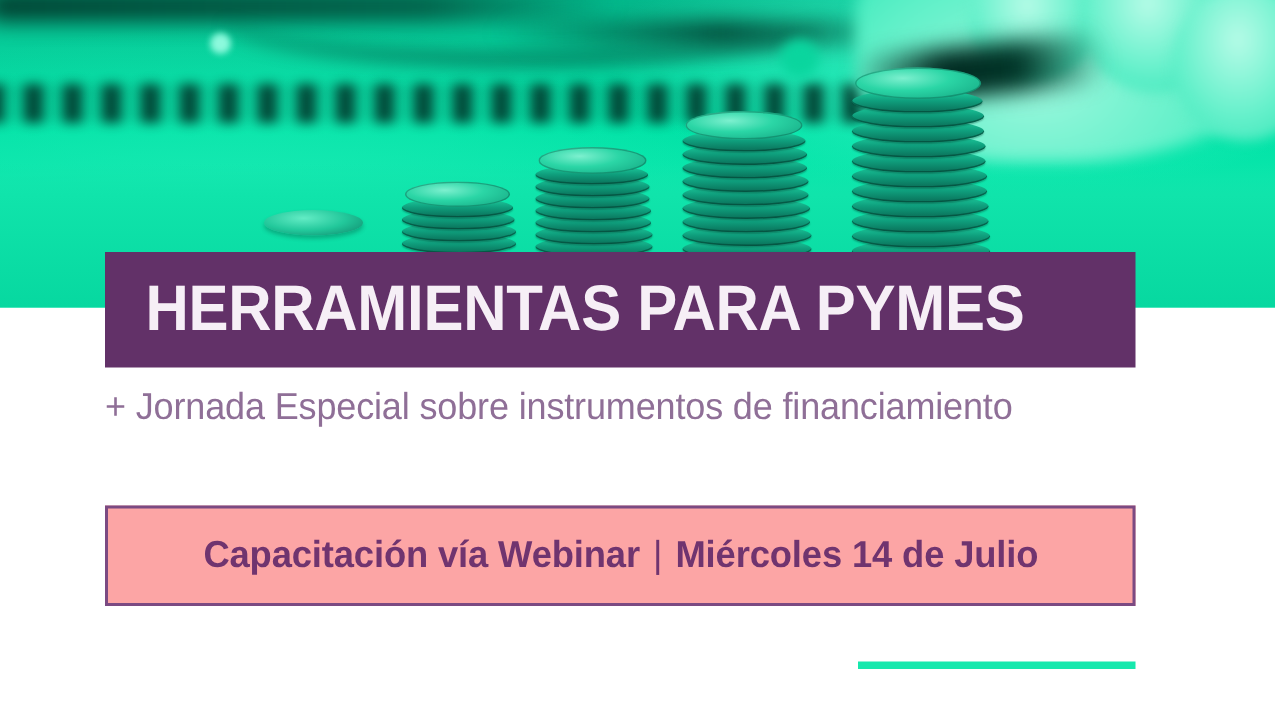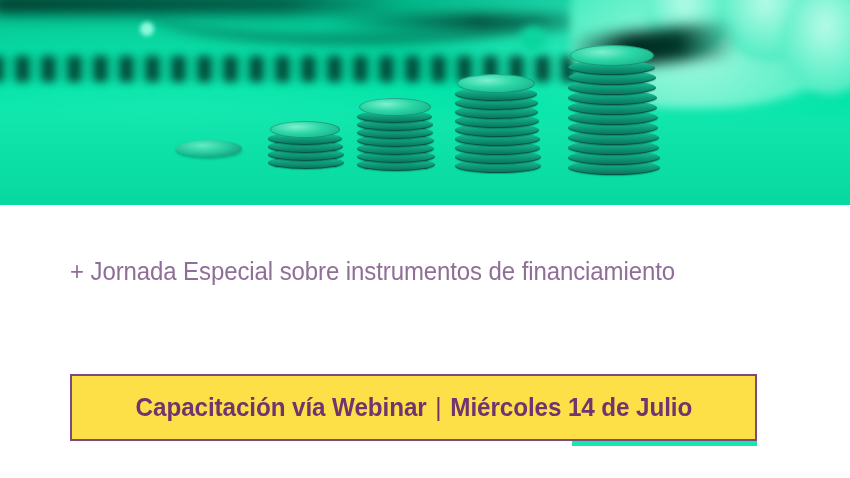--- a/index.html
+++ b/index.html
@@ -141,22 +141,22 @@
     transform:scaleX(0.96);
     transform-origin:left center;
     white-space:nowrap;
   }
 
   
   .webinar-box {
     position:absolute; left:70px; top:337px;
     width:687px; height:67px;
     border:2px solid #7b4a82;
-    background:#fde047;
-    display:flex; align-items:center; justify-content:center;margin-top:37px;
+    background:#fca5a5;
+    display:flex; align-items:center; justify-content:center;
   }
   .webinar-text {
     color:#70346f;
     font-size:25px;
     font-weight:bold;
     letter-spacing:-0.1px;
     white-space:nowrap;
     transform:scaleX(0.97);
   }
   .sep { padding:0 9px; font-weight:normal; color:#70346f; }
@@ -239,20 +239,23 @@
         <div class="coin" style="bottom:60px;  width:89px; height:15px;"></div>
         <div class="coin" style="bottom:70px;  width:89px; height:15px;"></div>
         <div class="coin" style="bottom:80px;  width:88px; height:15px;"></div>
         <div class="coin" style="bottom:90px;  width:88px; height:15px;"></div>
         <div class="coin" style="bottom:100px; width:87px; height:15px;"></div>
         <div class="coin-top" style="bottom:109px; left:2px; width:84px; height:21px;"></div>
       </div>
     </div>
   </div>
 
+  <div class="title-bar">
+    <div class="title-text">HERRAMIENTAS PARA PYMES</div>
+  </div>
 
   <div class="subtitle">+ Jornada Especial sobre instrumentos de financiamiento</div>
 
   <div class="webinar-box">
     <div class="webinar-text">
       <span>Capacitación vía Webinar</span><span class="sep">|</span><span>Miércoles 14 de Julio</span>
     </div>
   </div>
 
   <div class="accent-rule"></div>

